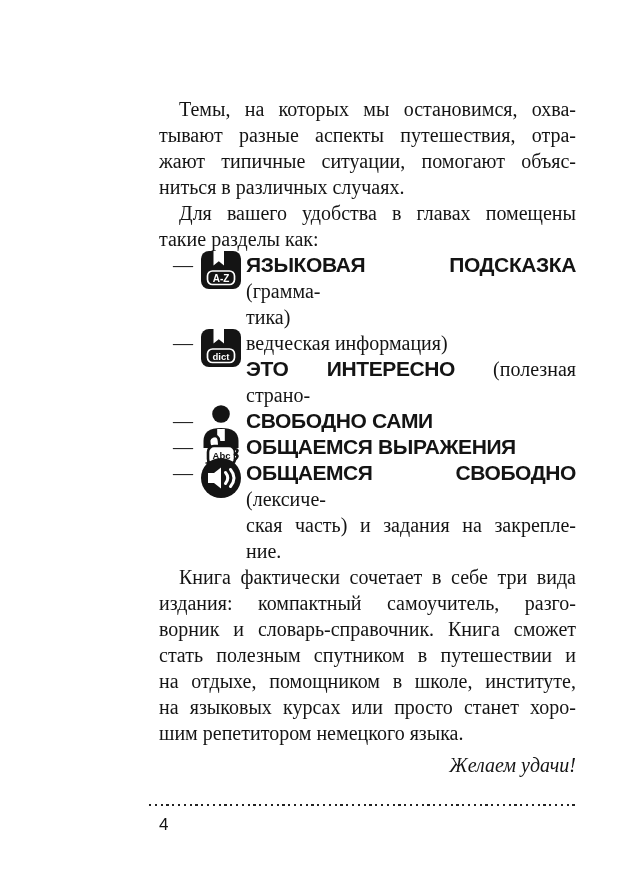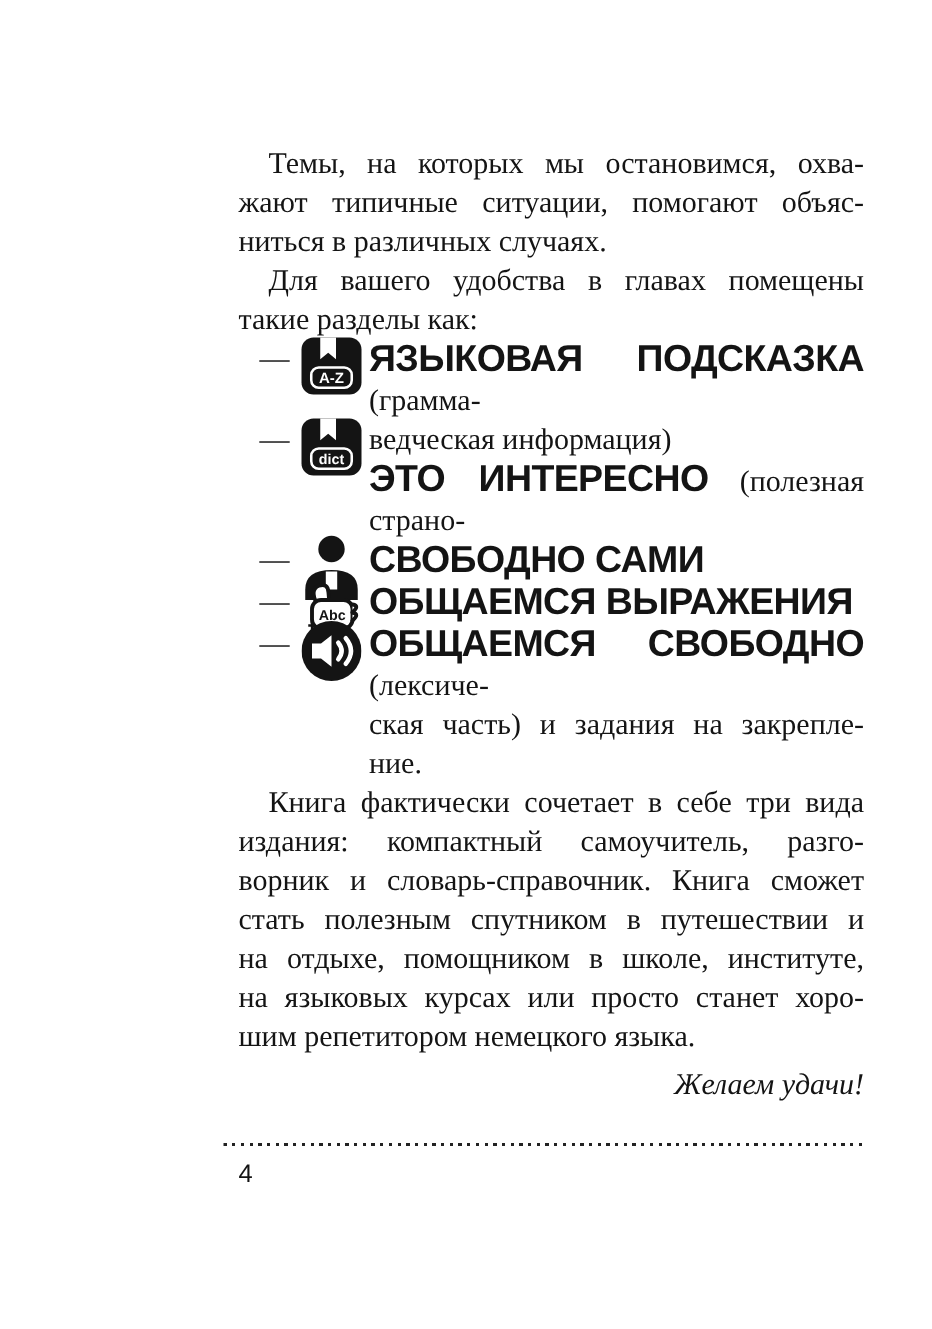--- a/index.html
+++ b/index.html
@@ -9,36 +9,37 @@
   .col { position: absolute; left: 123px; top: 96px; width: 417px; }
   .ln { font-size: 20px; line-height: 26px; }
   .j { text-align: justify; text-align-last: justify; }
   .l { text-align: left; text-align-last: left; }
   .ind { text-indent: 20px; }
   .item { position: relative; }
   .item .ln { padding-left: 87px; }
   .dash { position: absolute; left: 14px; top: 0; font-size: 20px; line-height: 26px; }
   .ico { position: absolute; left: 40px; top: -4px; width: 44px; height: 44px;
          display: flex; align-items: center; justify-content: center; }
-  .hd { font-family: "Liberation Sans", sans-serif; font-weight: 700; font-size: 25px; letter-spacing: -0.4px; }
+  .hd { font-family: "Liberation Sans", sans-serif; font-weight: 700; font-size: 21px; letter-spacing: -0.4px; }
   .wish { margin-top: 6px; text-align: right; font-style: italic; }
   .sig { text-align: right; font-style: italic; }
   .sep { margin-top: 26px; margin-left: -10px; width: 427px; height: 2.4px;
          background: repeating-linear-gradient(90deg, #222 0 2.2px, transparent 2.2px 5.8px); }
   .pnum { margin-top: 9px; font-family: "Liberation Sans", sans-serif; font-size: 17px; line-height: 20px; }
   svg text { user-select: none; }
 </style>
 </head>
 <body>
 
 <div class="page">
   <div class="col">
 
     <div>
       <div class="ln j ind">Темы, на которых мы остановимся, охва-</div>
+      <div class="ln j">тывают разные аспекты путешествия, отра-</div>
       <div class="ln j">жают типичные ситуации, помогают объяс-</div>
       <div class="ln l">ниться в различных случаях.</div>
     </div>
 
     <div>
       <div class="ln j ind">Для вашего удобства в главах помещены</div>
       <div class="ln l">такие разделы как:</div>
     </div>
 
     <div>
@@ -47,20 +48,21 @@
         <span class="dash">—</span>
         <span class="ico">
           <svg width="42" height="40" viewBox="0 0 42 40">
             <rect x="1" y="1" width="40" height="38" rx="8" fill="#141414"></rect>
             <path d="M13.5 1 h10.5 v14.5 l-5.2 -4.3 -5.3 4.3 z" fill="#ffffff"></path>
             <rect x="7.5" y="21" width="27" height="13.5" rx="5" fill="none" stroke="#ffffff" stroke-width="1.7"></rect>
             <text x="21" y="31.5" font-size="10" font-weight="bold" text-anchor="middle" fill="#ffffff" font-family="Liberation Sans, sans-serif">A-Z</text>
           </svg>
         </span>
         <div class="ln j"><span class="hd">ЯЗЫКОВАЯ ПОДСКАЗКА</span><span> (грамма-</span></div>
+        <div class="ln l">тика)</div>
       </div>
 
       <div class="item">
         <span class="dash">—</span>
         <span class="ico">
           <svg width="42" height="40" viewBox="0 0 42 40">
             <rect x="1" y="1" width="40" height="38" rx="8" fill="#141414"></rect>
             <path d="M13.5 1 h10.5 v14.5 l-5.2 -4.3 -5.3 4.3 z" fill="#ffffff"></path>
             <rect x="7.5" y="21" width="27" height="13.5" rx="5" fill="none" stroke="#ffffff" stroke-width="1.7"></rect>
             <text x="21" y="31.5" font-size="9.5" font-weight="bold" text-anchor="middle" fill="#ffffff" font-family="Liberation Sans, sans-serif">dict</text>

